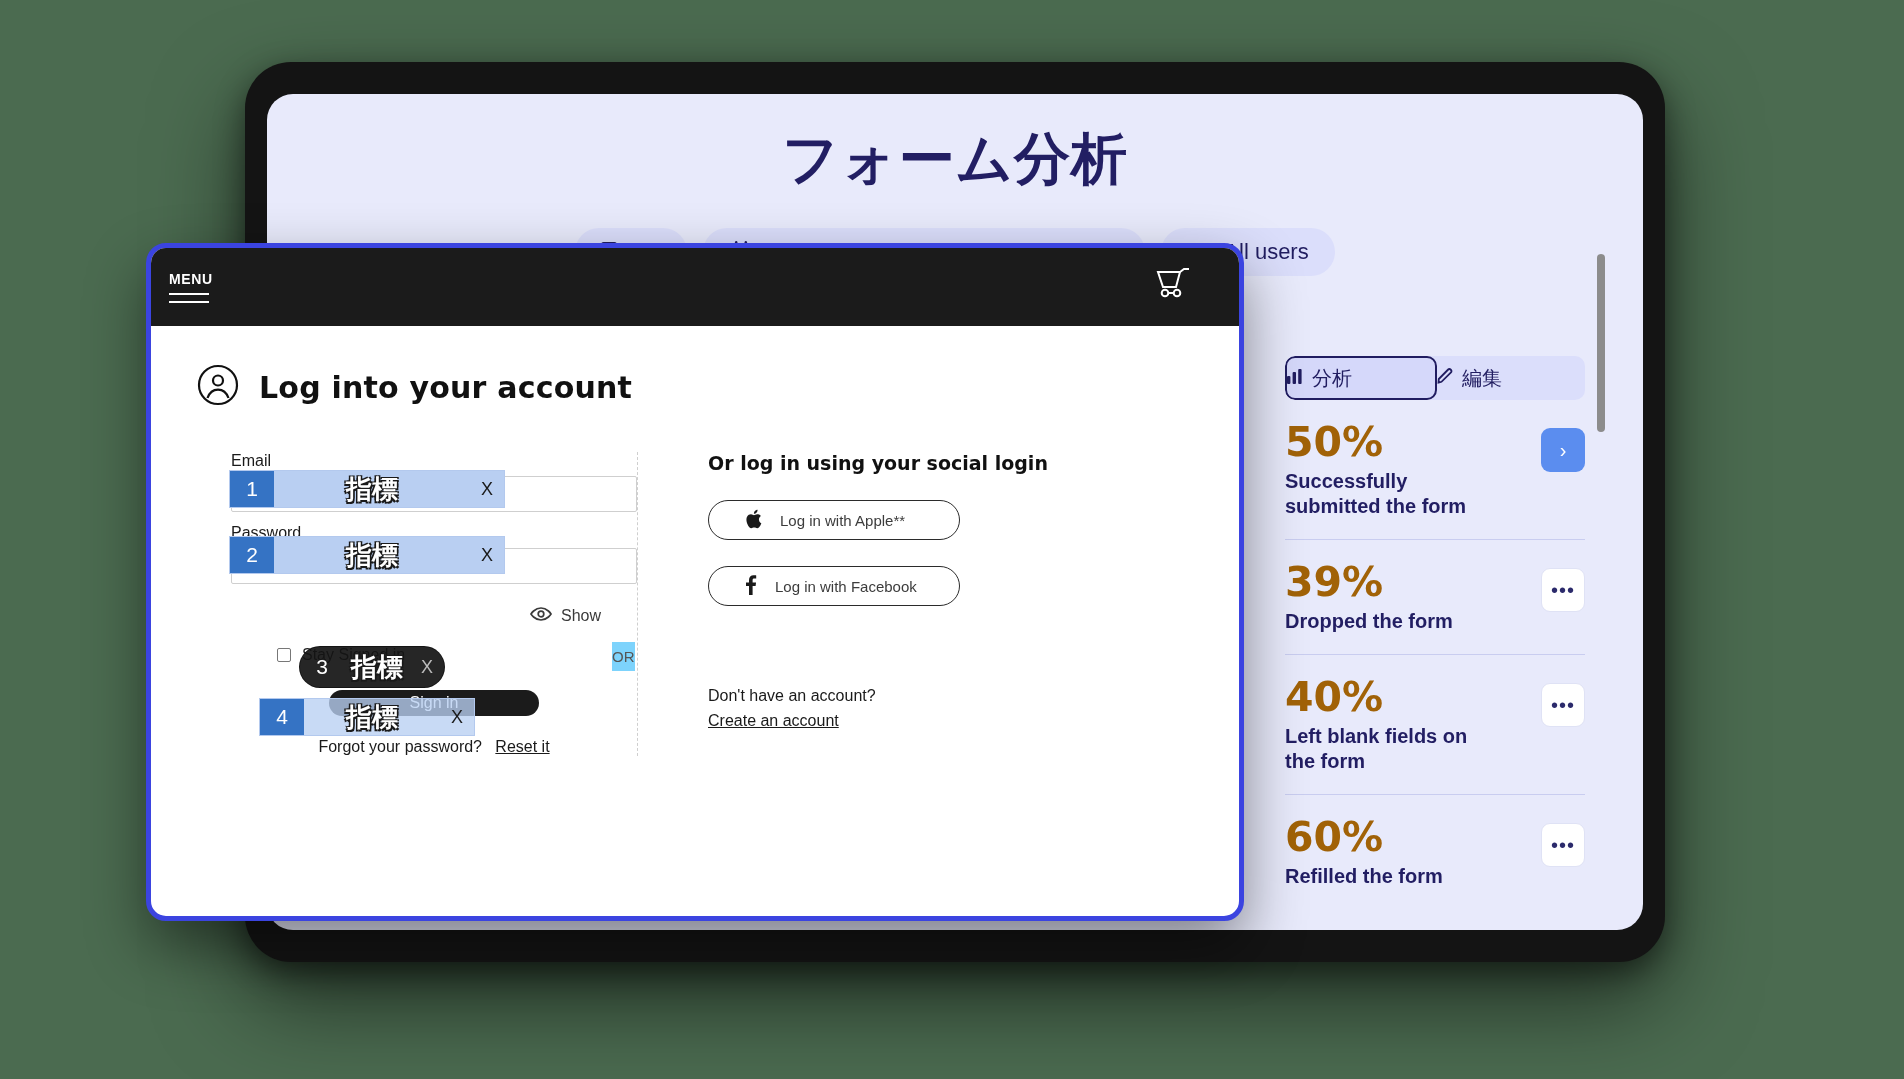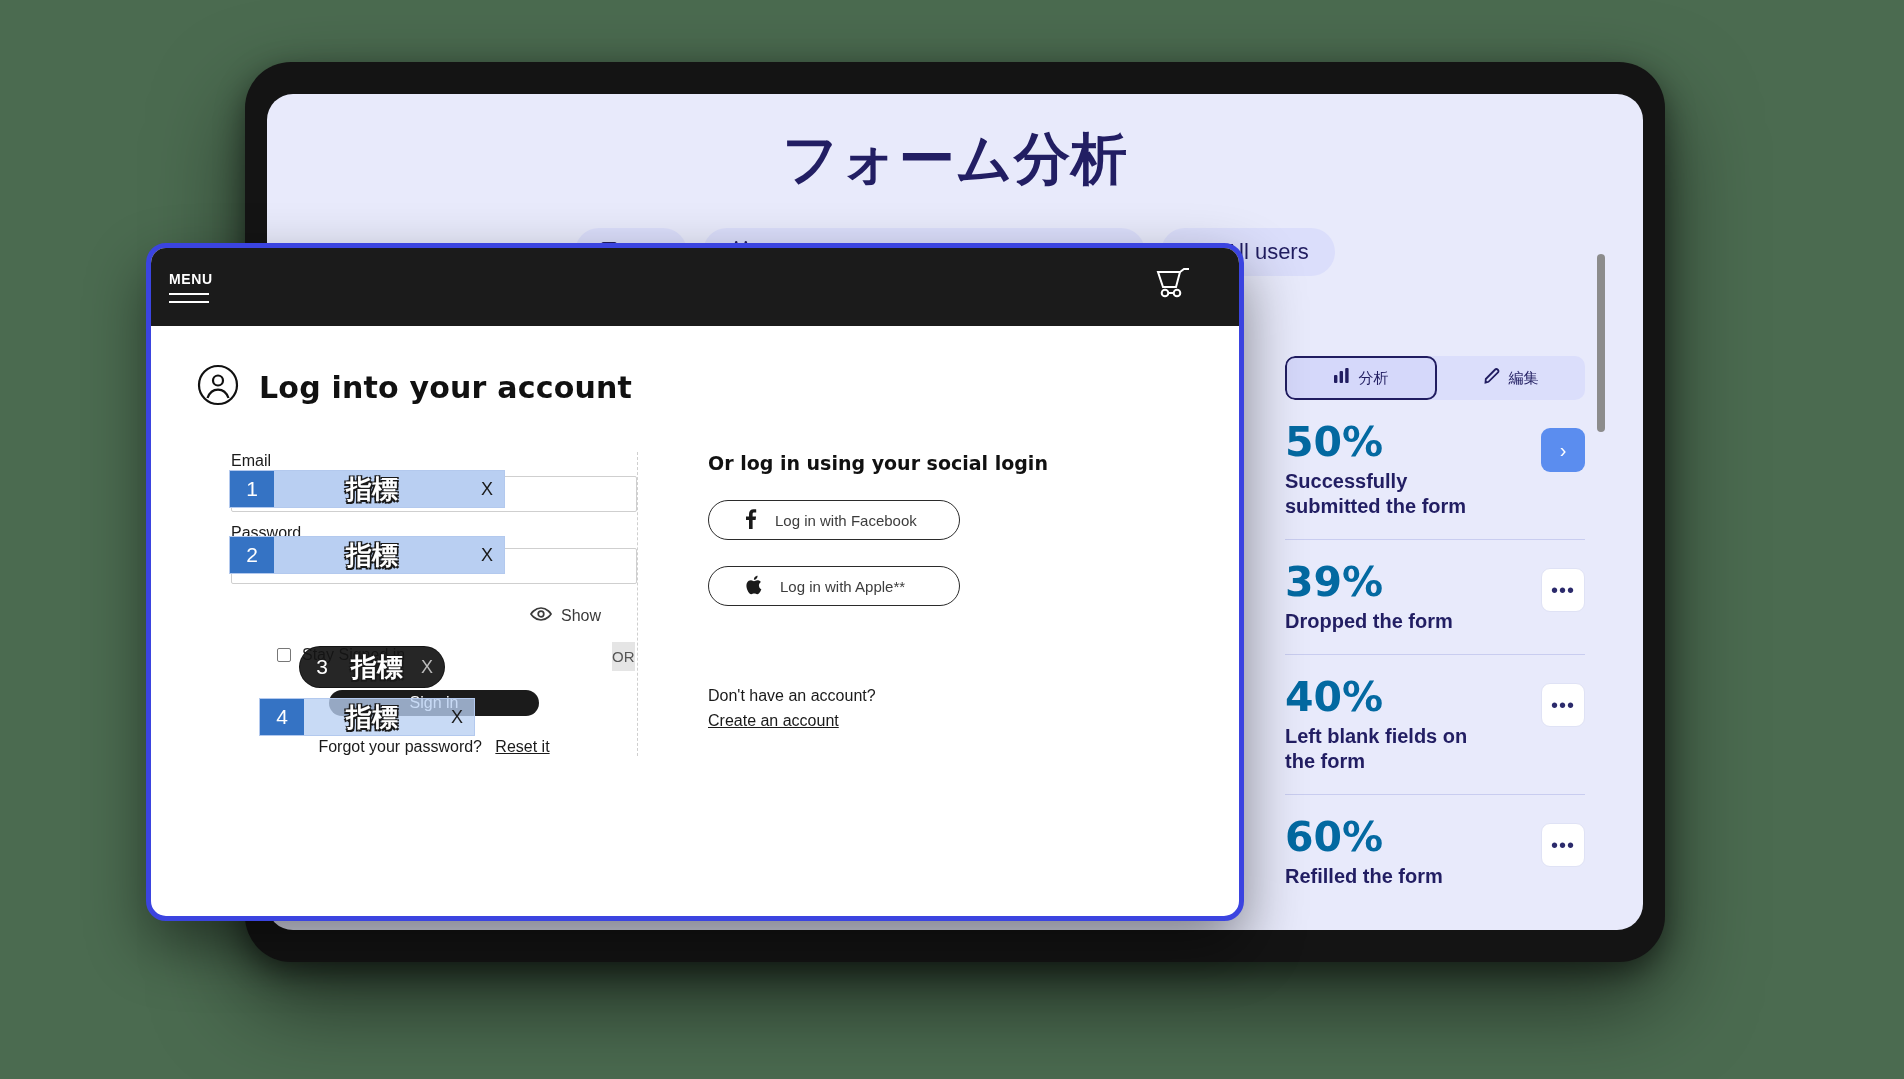--- a/index.html
+++ b/index.html
@@ -62,39 +62,39 @@
   }
   .seg {
     display: flex;
     background: #dbdefb;
     border-radius: 10px;
     overflow: hidden;
     height: 44px;
   }
   .seg-btn {
     flex: 1;
-    display: flex; align-items: center; justify-content: center;
+    display: flex; align-items: center; 
     gap: 9px;
-    font-size: 15px;
+    font-size: 20px;
     color: #211d61;
     font-family: Liberation Mono, monospace;
   }
   .seg-btn.active {
     background: #d5d8fa;
     border: 2px solid #211d61;
     border-radius: 10px;
   }
   .stat {
     padding: 22px 0 20px 0;
     display: flex; align-items: flex-start; justify-content: space-between;
     border-bottom: 1px solid #c9cdf0;
   }
   .stat:last-child { border-bottom: none; }
   .stat-pct {
-    font-size: 41px; font-weight: 700; color: #0369a1;
+    font-size: 41px; font-weight: 700; color: #a16207;
     line-height: 1.0;
     font-family: "DejaVu Sans", sans-serif;
   }
   .stat-label {
     font-size: 20px; color: #221e63; font-weight: 600;
     line-height: 1.25; margin-top: 6px; max-width: 190px;
   }
   .stat-btn {
     width: 44px; height: 44px; border-radius: 9px;
     display:flex; align-items:center; justify-content:center;
@@ -158,21 +158,21 @@
 
   .social-title { font-size: 19px; font-weight: 800; color:#111; font-family:"DejaVu Sans", sans-serif;}
   .sbtn {
     margin-top: 26px; width: 252px; height: 40px;
     border: 1px solid #2b2b2b; border-radius: 999px;
     display:flex; align-items:center; gap: 18px;
     padding-left: 36px; font-size: 15px; color:#3c3c3c;
   }
   .or-word {
     position: absolute; left: -26px; top: 190px;
-    background:#e5e5e5; padding: 6px 0; font-size: 15px; color:#555;
+    background:#7dd3fc; padding: 6px 0; font-size: 15px; color:#555;
   }
   .acct { margin-top: 78px; font-size:16px; color:#1a1a1a; line-height:1.55;}
   .acct a { color:#1a1a1a; }
 
   
   .ann {
     position: absolute;
     display: flex; align-items: center;
     background: #b9cff2;
     color: #1a1a1a;
@@ -377,37 +377,37 @@
           </div>
         </div>
 
         <div class="colR">
           <div class="or-word">OR</div>
 
           <div class="social-title">Or log in using your social login</div>
 
           <div class="sbtn">
             <span>
-              <svg width="12" height="20" viewBox="0 0 12 20" fill="#1a1a1a">
-                <path d="M7.6 20v-9h3l.45-3.5H7.6V5.3c0-1 .28-1.7 1.72-1.7H11.2V.5C10.87.45 9.77.35 8.5.35 5.83.35 4 1.98 4 4.97V7.5H1v3.5h3V20z"></path>
-              </svg>
-            </span>
-            <span>Log in with Facebook</span>
-          </div>
-
-          <div class="sbtn">
-            <span>
               <svg width="17" height="20" viewBox="0 0 17 20" fill="#1a1a1a">
                 <path d="M13.9 10.6c0-2.3 1.9-3.4 2-3.5-1.1-1.6-2.8-1.8-3.4-1.8-1.4-.15-2.8.85-3.5.85-.7 0-1.85-.83-3.05-.8C4.4 5.35 3 6.2 2.2 7.6c-1.6 2.8-.4 7 1.15 9.3.77 1.1 1.68 2.35 2.88 2.3 1.15-.05 1.6-.75 3-.75s1.8.75 3.03.73c1.25-.02 2.04-1.13 2.8-2.25.88-1.3 1.25-2.55 1.27-2.62-.03-.01-2.43-.93-2.43-3.7z"></path>
                 <path d="M11.6 3.55c.63-.77 1.06-1.83.94-2.9-.9.04-2 .6-2.65 1.37-.58.68-1.1 1.78-.96 2.82 1.01.08 2.04-.52 2.67-1.29z"></path>
               </svg>
             </span>
             <span>Log in with Apple**</span>
           </div>
 
+          <div class="sbtn">
+            <span>
+              <svg width="12" height="20" viewBox="0 0 12 20" fill="#1a1a1a">
+                <path d="M7.6 20v-9h3l.45-3.5H7.6V5.3c0-1 .28-1.7 1.72-1.7H11.2V.5C10.87.45 9.77.35 8.5.35 5.83.35 4 1.98 4 4.97V7.5H1v3.5h3V20z"></path>
+              </svg>
+            </span>
+            <span>Log in with Facebook</span>
+          </div>
+
           <div class="acct">
             <div>Don't have an account?</div>
             <a href="#">Create an account</a>
           </div>
         </div>
       </div>
     </div>
 
     <div class="ann" style="left:78px; top:222px; width:276px; height:38px;">
       <div class="num">1</div>

